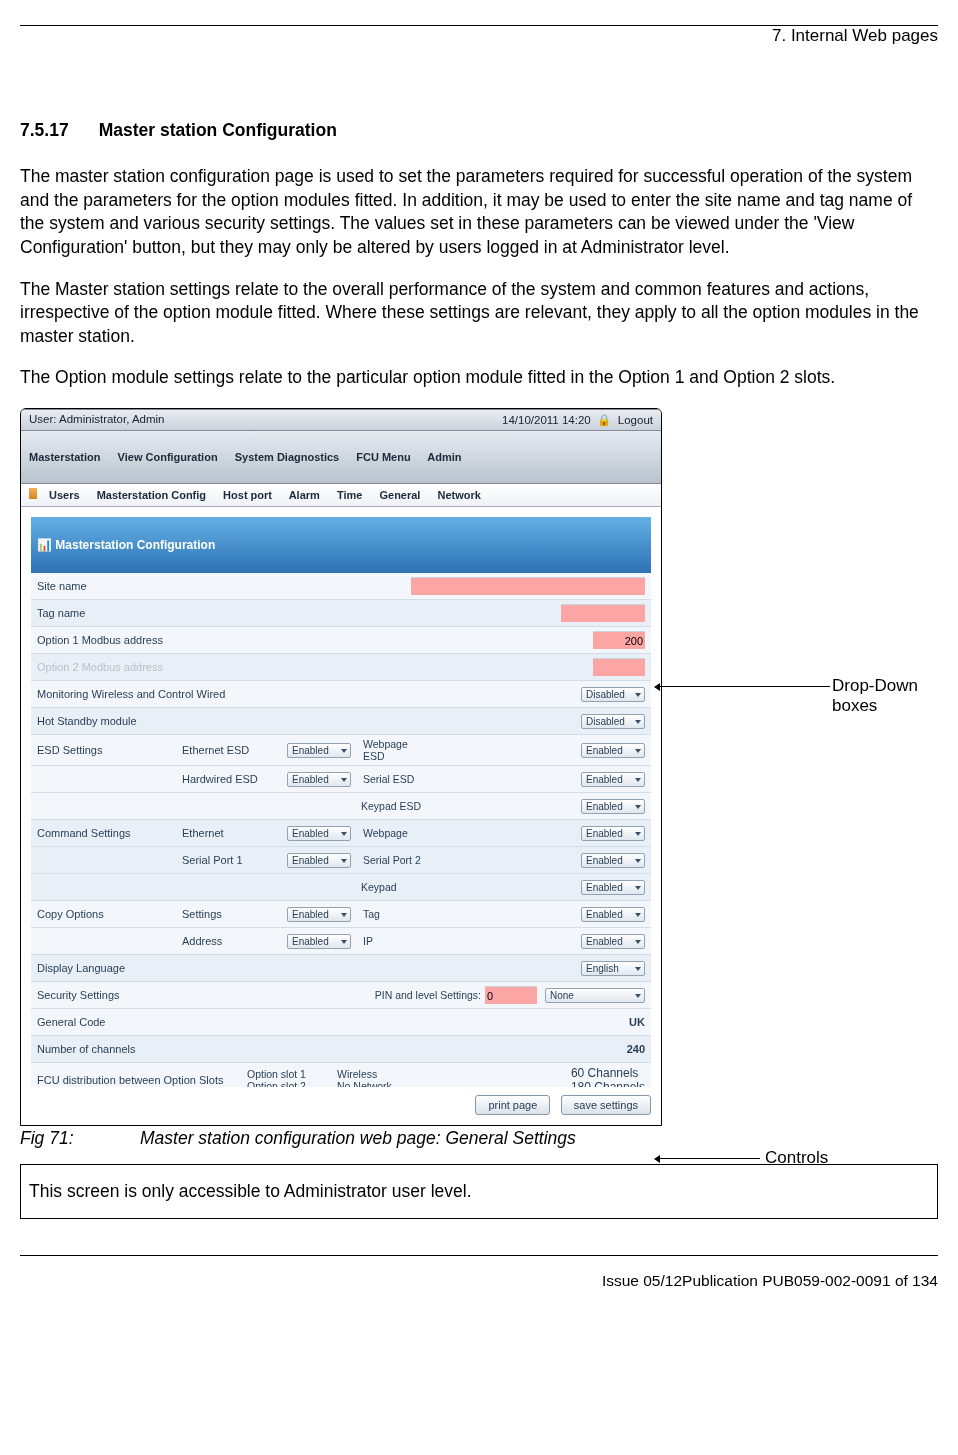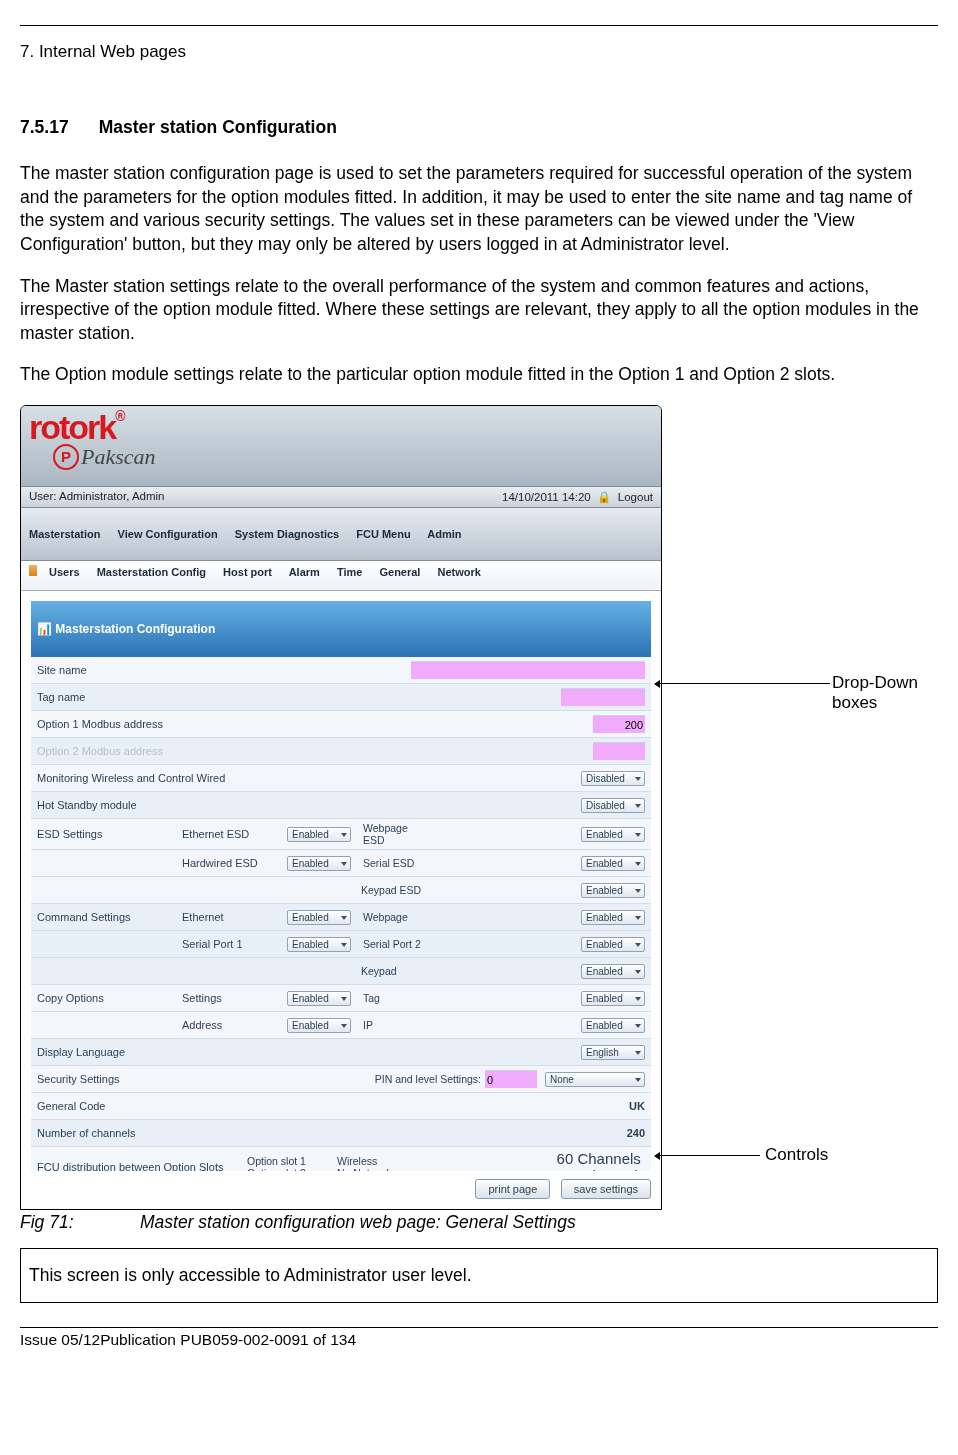--- a/index.html
+++ b/index.html
@@ -1,78 +1,74 @@
 <!DOCTYPE html>
 <html><head>
 <meta charset="utf-8">
 <style>
 body{margin:0;font-family:Arial,Helvetica,sans-serif;color:#000;background:#fff}
 .page{width:958px;margin:0 auto;padding:25px 20px 15px 20px;box-sizing:border-box}
-.hdrtop{border-top:1.5px solid #000;padding-top:16px;font-size:17px;text-align:left;margin-bottom:55px}
+.hdrtop{border-top:1.5px solid #000;padding-top:0;font-size:17px;text-align:right;margin-bottom:74px}
 .sectitle{font-size:17.5px;font-weight:bold;margin-bottom:24px}
 .secnum{display:inline-block;margin-right:30px}
 .body{font-size:17.5px;line-height:1.35;margin-bottom:18px}
 .figwrap{position:relative;margin-top:6px}
 .shot{width:640px;border:1.5px solid #000;border-radius:6px 6px 0 0;overflow:hidden;background:#fff}
 .banner{height:80px;background:linear-gradient(180deg,#d8e0e6 0%,#aab6c2 100%);position:relative;overflow:hidden}
 .blogo{position:absolute;left:8px;top:2px;font:bold 34px Arial;color:#d9171e;letter-spacing:-2px}
 .blogo sup{font-size:14px;vertical-align:top;color:#d9171e}
 .bpak{position:absolute;left:32px;top:38px;font:italic 22px Georgia,serif;color:#444}
 .bpak .pcirc{display:inline-block;width:22px;height:22px;border:2px solid #d9171e;border-radius:50%;text-align:center;font:bold 15px/22px Arial;color:#d9171e;margin-right:2px;vertical-align:2px;font-style:normal}
 .userrow{background:linear-gradient(#e9edf1,#c9d2db);font-size:11.5px;padding:3px 8px;display:flex;justify-content:space-between;border-top:1px solid #889;border-bottom:1px solid #889;color:#223}
 .menu1{background:linear-gradient(#e6ebf1,#b9c3cd);font:bold 11px Arial;padding:20px 8px;border-bottom:1px solid #889;color:#1a2a3a}
 .menu1 span{margin-right:14px}
-.menu2{background:linear-gradient(#fff,#eef2f6);font:bold 11px Arial;padding:5px 8px 12px 28px;border-bottom:1px solid #aab;color:#1a2a3a}
+.menu2{background:linear-gradient(#fff,#eef2f6);font:bold 11px Arial;padding:5px 8px 5px 28px;border-bottom:1px solid #aab;color:#1a2a3a}
 .menu2 span{margin-right:14px}
 .menu2::before{content:"";display:inline-block;width:8px;height:11px;background:linear-gradient(#f3b15c,#d9821e);margin:-1px 0 0 -20px;vertical-align:-2px;position:absolute}
 .cfgarea{padding:10px 10px 0 10px;height:570px;overflow:auto}
 .cfgarea::-webkit-scrollbar{width:16px}
 .cfgarea::-webkit-scrollbar-track{background:#eef0f2}
 .cfgarea::-webkit-scrollbar-thumb{background:linear-gradient(#d5dee8,#b5c2d0);border:1px solid #8a98aa}
 .cfgtitle{background:linear-gradient(#64b0e4,#2d72b5);color:#fff;font:bold 12px Arial;padding:21px 6px}
 .crow{display:flex;align-items:center;border-bottom:1px solid #d2dde8;padding:3px 6px;font-size:11px;color:#2a3f55;min-height:20px;background:#f3f7fb}
 .crow.alt{background:#e8eff7}
 .crow .lbl{flex:0 0 145px}
 .crow .sublbl{flex:0 0 105px;color:#2a3f55}
 .crow .gap{flex:1}
-.txtinput{background:#f0abfc;border:0;border-top:1px solid #c8d4e0;height:15px;font-size:11px}
+.txtinput{background:#fca5a5;border:0;border-top:1px solid #c8d4e0;height:15px;font-size:11px}
 .dd{background:linear-gradient(#fff,#e0e7ee);border:1px solid #93a2b3;border-radius:2px;font-size:10px;padding:1px 14px 1px 4px;position:relative;min-width:44px;color:#2a3f55}
 .dd::after{content:"";position:absolute;right:3px;top:5px;border-left:3px solid transparent;border-right:3px solid transparent;border-top:4px solid #3a5068}
 .midlbl{flex:0 0 65px;font-size:10.5px;color:#2a3f55}
 .btn{display:inline-block;background:linear-gradient(#fefefe,#dbe2ea);border:1px solid #8597ab;border-radius:3px;font-size:11px;color:#2a3f55;padding:3px 12px;margin-left:6px}
 .btnrow{text-align:right;padding:8px 10px 10px 0}
 .callout{position:absolute;font-size:17px;color:#000}
 .arrowline{position:absolute;height:1px;background:#000}
 .arrowline::before{content:"";position:absolute;left:-6px;top:-3.5px;border-right:6px solid #000;border-top:4px solid transparent;border-bottom:4px solid transparent}
 .figcap{font-style:italic;font-size:17.5px;margin-top:2px}
 .fignum{display:inline-block;width:120px;font-style:italic}
 .notebox{border:1px solid #000;padding:16px 8px;font-size:17.5px;margin-top:15px}
-.pgfoot{border-top:1.5px solid #000;margin-top:24px;padding-top:3px;display:flex;justify-content:flex-start;font-size:15.5px}
+.pgfoot{border-top:1.5px solid #000;margin-top:36px;padding-top:16px;display:flex;justify-content:flex-end;font-size:15.5px}
 .disabledtxt{color:#b8c2cc}
 </style>
 </head>
 <body>
 
 <div class="page">
  <div class="hdrtop">7. Internal Web pages</div>
 
  <div class="sectitle">
    <span class="secnum">7.5.17</span><span>Master station Configuration</span>
  </div>
 
  <div class="body">The master station configuration page is used to set the parameters required for successful operation of the system and the parameters for the option modules fitted. In addition, it may be used to enter the site name and tag name of the system and various security settings. The values set in these parameters can be viewed under the 'View Configuration' button, but they may only be altered by users logged in at Administrator level.</div>
  <div class="body">The Master station settings relate to the overall performance of the system and common features and actions, irrespective of the option module fitted. Where these settings are relevant, they apply to all the option modules in the master station.</div>
  <div class="body">The Option module settings relate to the particular option module fitted in the Option 1 and Option 2 slots.</div>
 
  <div class="figwrap">
   <div class="shot">
-   <div class="banner">
-    <div class="blogo"><span>rotork</span><sup>®</sup></div>
-    <div class="bpak"><span class="pcirc">P</span><span>Pakscan</span></div>
-   </div>
    <div class="userrow">
     <span>User: Administrator, Admin</span>
     <span><span>14/10/2011 14:20</span>&nbsp;&nbsp;🔒&nbsp;&nbsp;<span>Logout</span></span>
    </div>
    <div class="menu1">
     <span>Masterstation</span>
     <span>View Configuration</span>
     <span>System Diagnostics</span>
     <span>FCU Menu</span>
     <span>Admin</span>
@@ -217,21 +213,21 @@
     <div class="crow alt">
             <span class="lbl">Number of channels</span>
             <span class="gap"></span>
             <b>240</b>
           </div>
     <div class="crow" style="border-bottom:none">
             <span class="lbl" style="flex-basis:210px">FCU distribution between Option Slots</span>
      <span style="flex:0 0 90px;font-size:10.5px"><span>Option slot 1</span><br><span>Option slot 2</span></span>
      <span style="flex:0 0 90px;font-size:10.5px"><span>Wireless</span><br><span>No Network</span></span>
      <span class="gap"></span>
-     <span style="font-size:15px;text-align:center"><span>60 Channels</span><br><span>180 Channels</span></span>
+     <span style="font-size:12px;text-align:left"><span>60 Channels</span><br><span>180 Channels</span></span>
     </div>
 
    </div>
 
    <div class="btnrow">
     <span class="btn">print page</span>
     <span class="btn">save settings</span>
    </div>
   </div>
 

